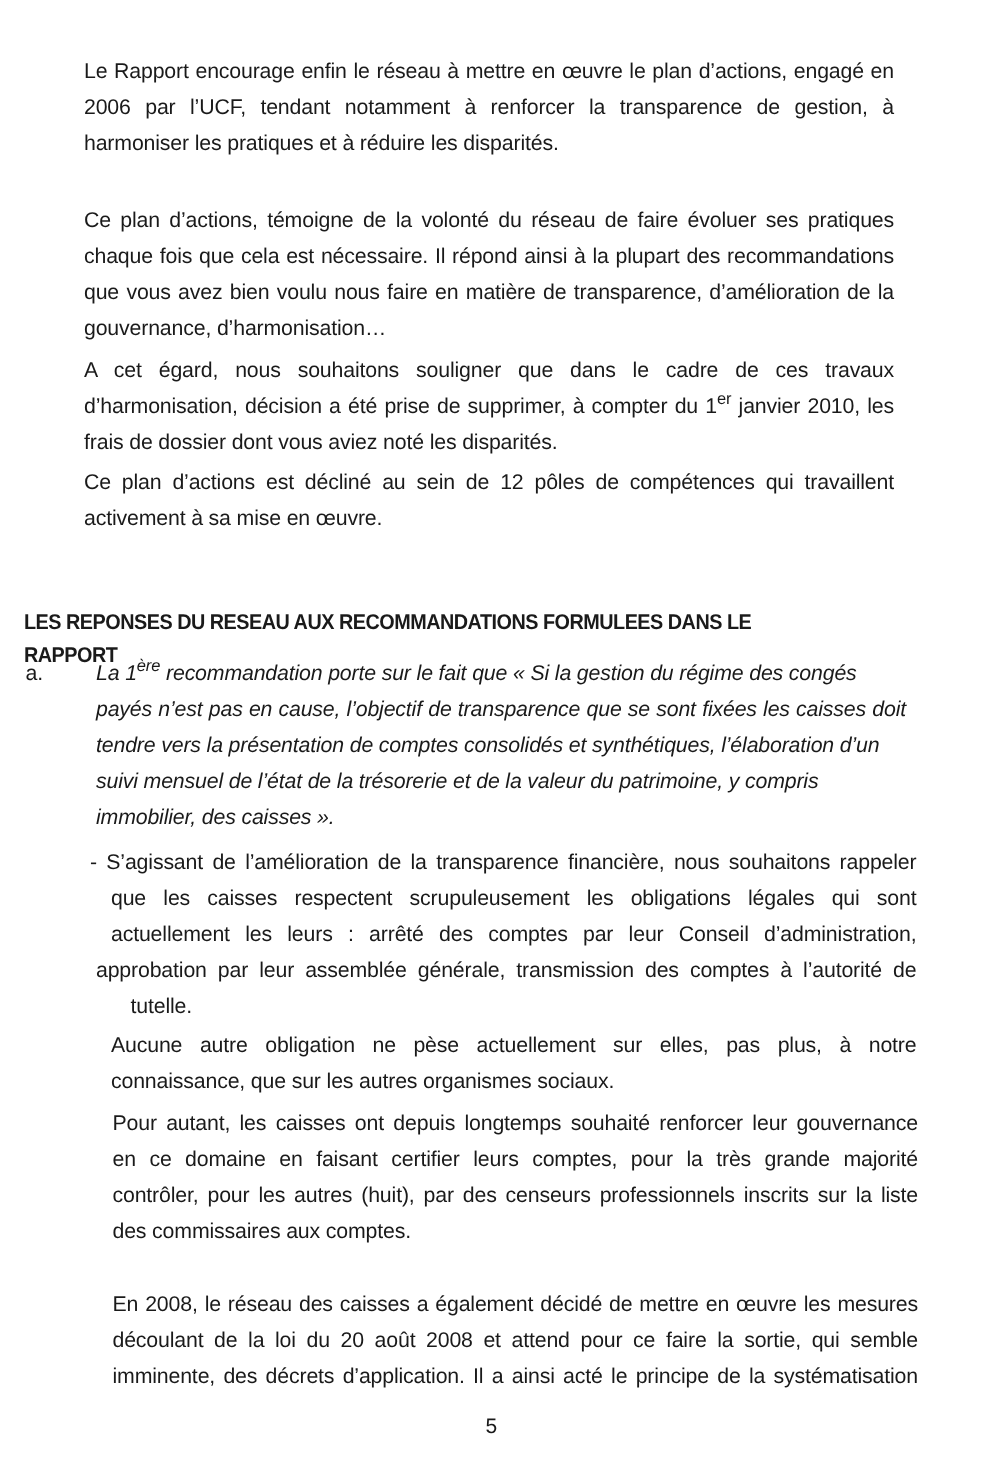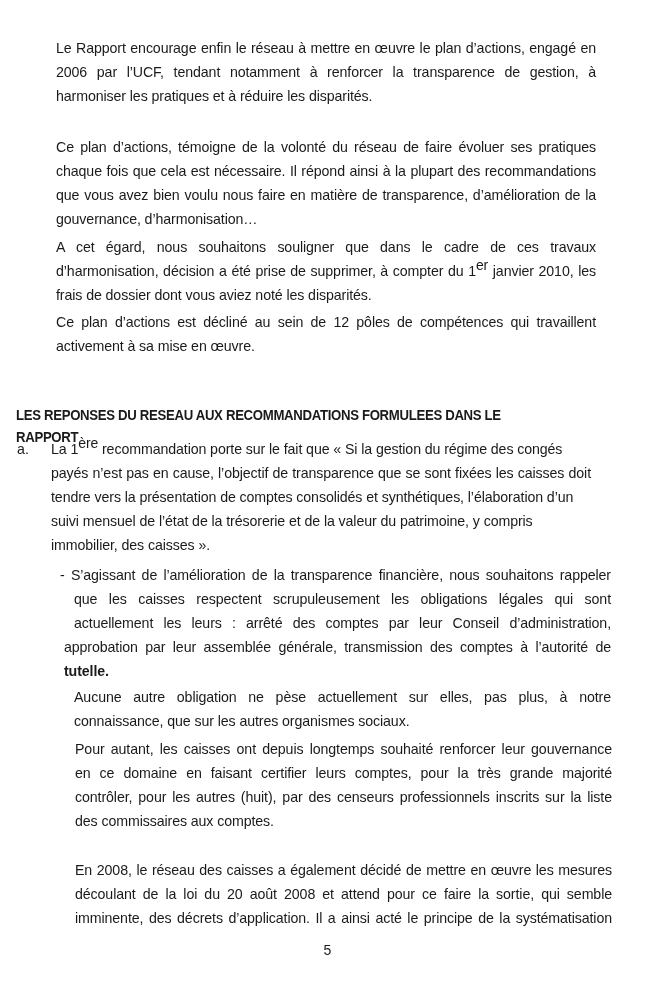--- a/index.html
+++ b/index.html
@@ -6,21 +6,21 @@
   body {
     width: 655px; height: 989px; position: relative; overflow: hidden;
     font-family: "Liberation Sans", sans-serif; color: #1a1a1a;
     font-size: 14.2px;
   }
   .page { position: absolute; left: 0; top: 0; width: 594px; height: 989px; }
   .p {
     position: absolute; margin: 0; line-height: 24px; text-align: justify;
     letter-spacing: -0.1px;
   }
-  sup { font-size: 14px; line-height: 0; vertical-align: 6px; }
+  sup { font-size: 11px; line-height: 0; vertical-align: 6px; }
   .heading {
     position: absolute; left: 16px; top: 404px; margin: 0;
     font-weight: bold; font-size: 14.2px; letter-spacing: -0.35px; line-height: 22px;
     transform: scaleX(0.93); transform-origin: left top;
   }
   .marker { position: absolute; left: 17px; top: 437px; line-height: 24px; }
   .page-number { position: absolute; left: 0; width: 655px; top: 942px; text-align: center; font-size: 14px; }
   .justify-lines span.line { display: block; text-align: justify; text-align-last: justify; }
   .justify-lines span.line.end { text-align-last: left; }
 </style>
@@ -49,34 +49,34 @@
   </div>
 
   <div class="p justify-lines" style="left:56px; top:310px; width:540px;">
     <span class="line">Ce plan d’actions est décliné au sein de 12 pôles de compétences qui travaillent</span>
     <span class="line end">activement à sa mise en œuvre.</span>
   </div>
 
   <h2 class="heading">LES REPONSES DU RESEAU AUX RECOMMANDATIONS FORMULEES DANS LE RAPPORT</h2>
 
   <div class="marker">a.</div>
-  <div class="p justify-lines" style="left:51px; top:437px; width:540px;">
+  <div class="p justify-lines" style="left:64px; top:437px; width:540px;font-style:italic;">
     <span class="line end"><span>La 1</span><sup>ère</sup><span> recommandation porte sur le fait que «  Si la gestion du régime des congés</span></span>
     <span class="line">payés n’est pas en cause, l’objectif de transparence que se sont fixées les caisses doit</span>
     <span class="line end">tendre vers la présentation de comptes consolidés et synthétiques, l’élaboration d’un</span>
     <span class="line end">suivi mensuel de l’état de la trésorerie et de la valeur du patrimoine, y compris</span>
     <span class="line end">immobilier, des caisses ».</span>
   </div>
 
   <div class="p justify-lines" style="left:60px; top:563px; width:551px;">
     <span class="line">- S’agissant de l’amélioration de la transparence financière, nous souhaitons rappeler</span>
     <span class="line" style="margin-left:14px;">que les caisses respectent scrupuleusement les obligations légales qui sont</span>
     <span class="line" style="margin-left:14px;">actuellement les leurs : arrêté des comptes par leur Conseil d’administration,</span>
     <span class="line" style="margin-left:4px;">approbation par leur assemblée générale, transmission des comptes à l’autorité de</span>
-    <span class="line end" style="margin-left:4px;font-weight:bold;">tutelle.</span>
+    <span class="line end" style="margin-left:27px;">tutelle.</span>
   </div>
 
   <div class="p justify-lines" style="left:74px; top:685px; width:537px;">
     <span class="line">Aucune autre obligation ne pèse actuellement sur elles, pas plus, à notre</span>
     <span class="line end">connaissance, que sur les autres organismes sociaux.</span>
   </div>
 
   <div class="p justify-lines" style="left:75px; top:737px; width:537px;">
     <span class="line">Pour autant, les caisses ont depuis longtemps souhaité renforcer leur gouvernance</span>
     <span class="line">en ce domaine en faisant certifier leurs comptes, pour la très grande majorité</span>

